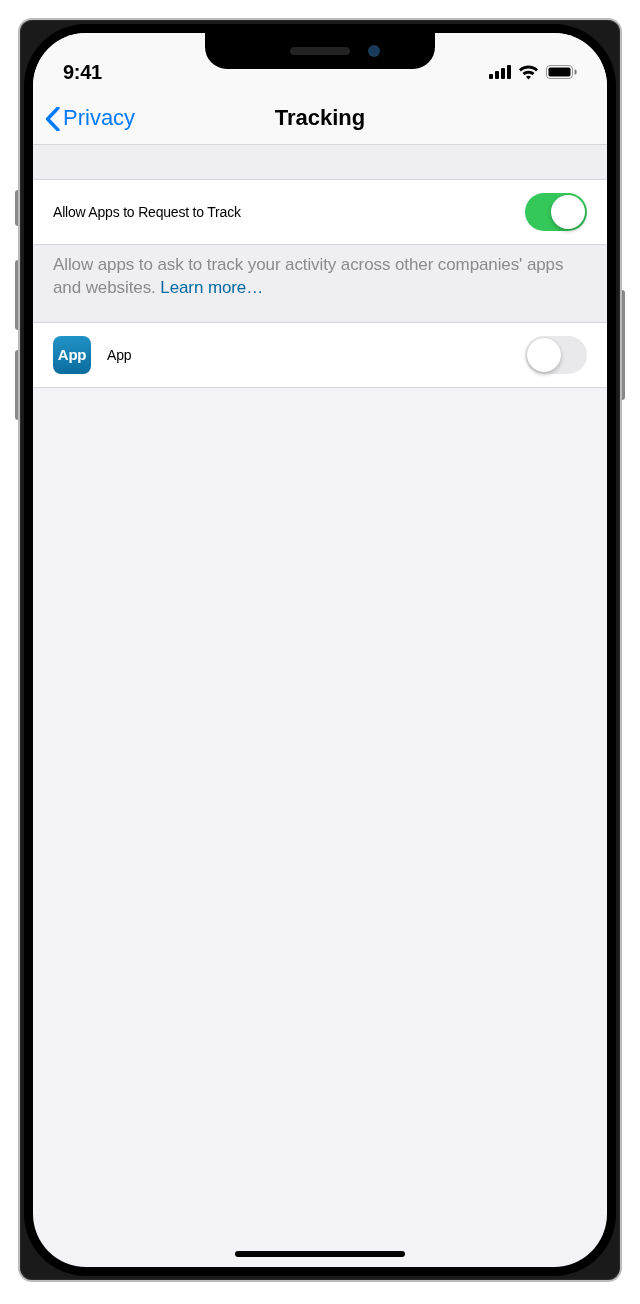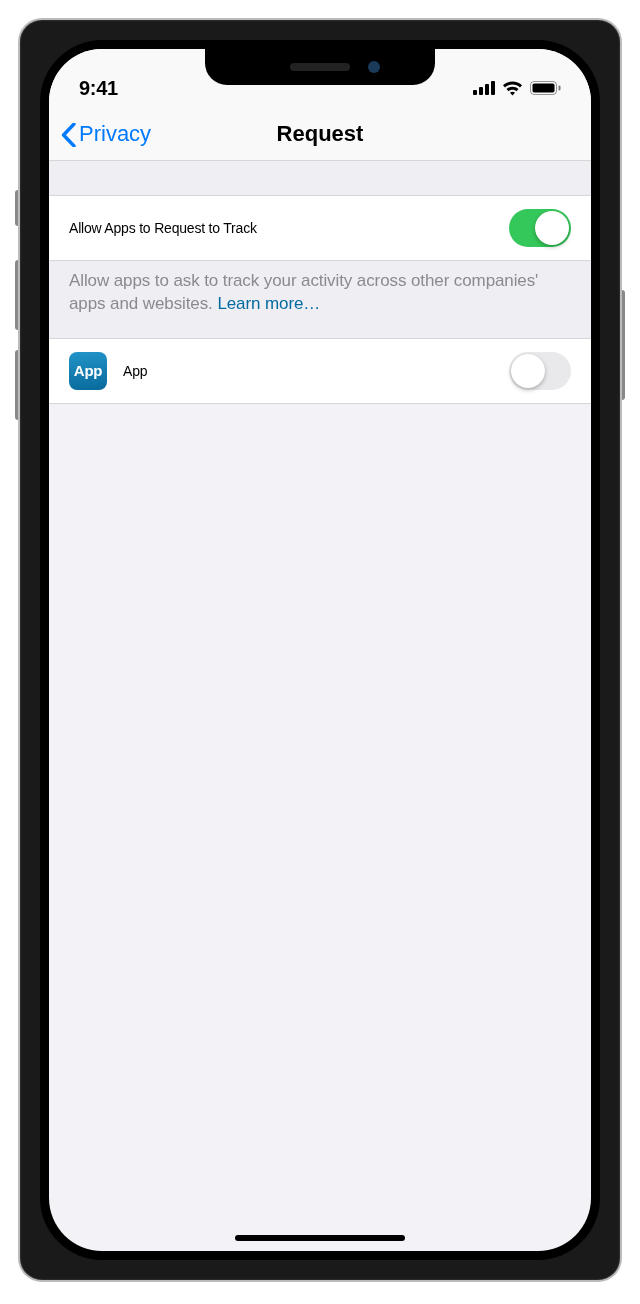--- a/index.html
+++ b/index.html
@@ -9,23 +9,23 @@
       width: 640px;
       height: 1304px;
       position: relative;
     }
     .phone-frame {
       position: absolute;
       top: 20px;
       left: 20px;
       width: 600px;
       height: 1260px;
-      border-radius: 22px;
+      border-radius: 12px;
       background: #1a1a1a;
-      padding: 20px;
+      padding: 4px;
       box-shadow: 0 0 0 2px #bbb, inset 0 0 2px #555;
     }
     .phone-inner {
       width: 100%;
       height: 100%;
       border-radius: 62px;
       background: #000;
       padding: 9px;
       position: relative;
     }
@@ -229,21 +229,21 @@
         </div>
       </div>
 
       <div class="nav-bar">
         <div class="back-button">
           <svg width="15" height="24" viewBox="0 0 13 22">
               <path d="M11.5 1 L2 11 L11.5 21" stroke="#007aff" stroke-width="3.2" fill="none" stroke-linecap="round" stroke-linejoin="round"></path>
             </svg>
           <span>Privacy</span>
         </div>
-        <div class="nav-title">Request</div>
+        <div class="nav-title">Tracking</div>
       </div>
 
       <div class="content">
         <div class="section-gap"></div>
 
         <div class="row">
           <div class="row-label">Allow Apps to Request to Track</div>
           <div class="toggle on">
             <div class="toggle-knob"></div>
           </div>

